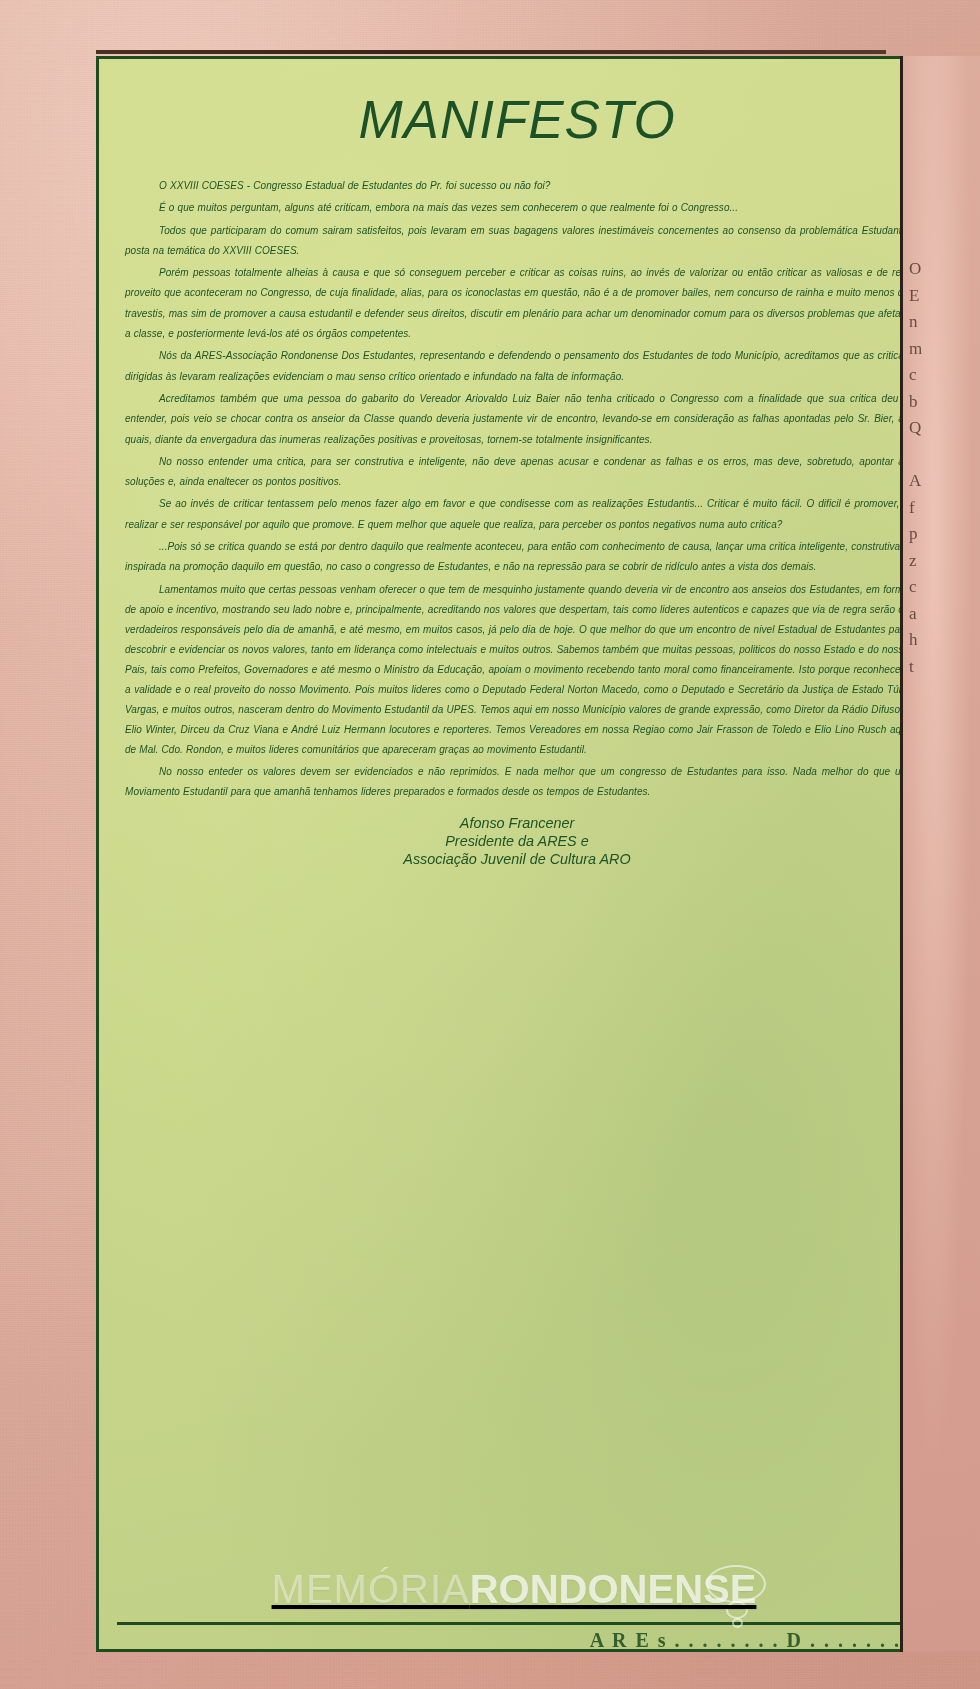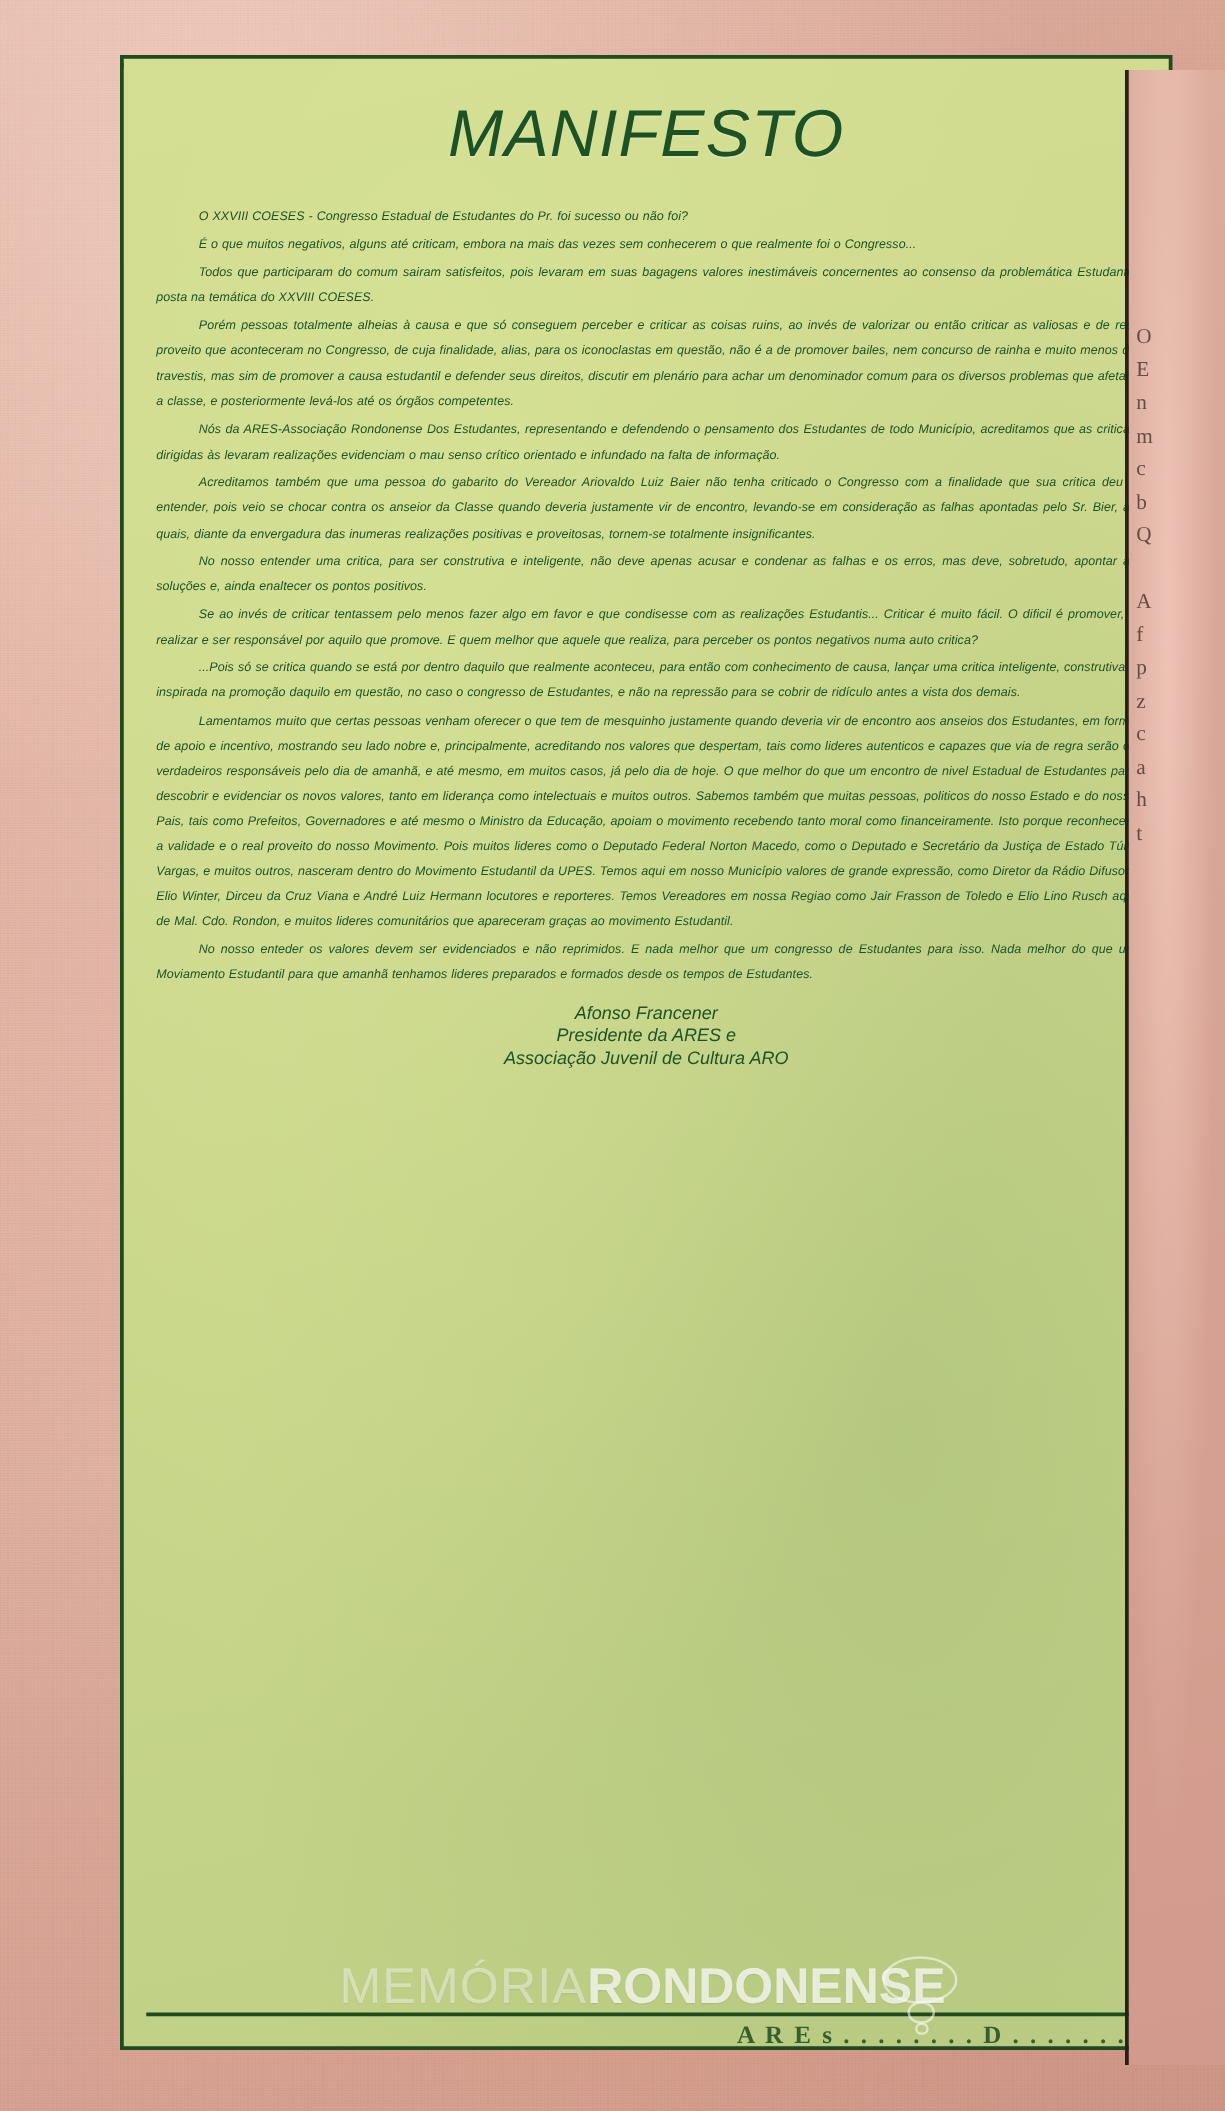--- a/index.html
+++ b/index.html
@@ -19,21 +19,21 @@
   }
   #grain{
     position:absolute;inset:0;opacity:.14;
     background-image:
       repeating-linear-gradient(0deg, rgba(0,0,0,.10) 0 1px, rgba(255,255,255,.05) 1px 2px),
       repeating-linear-gradient(90deg, rgba(0,0,0,.07) 0 1px, rgba(255,255,255,.04) 1px 3px);
   }
 
   
   #article-box{
-    position:absolute;left:96px;top:44px;width:842px;height:1596px;
+    position:absolute;left:96px;top:56px;width:842px;height:1596px;
     border:3px solid #1f4b20;
     box-sizing:border-box;
     background:
       radial-gradient(ellipse at 30% 20%, rgba(214,226,150,.75), rgba(214,226,150,0) 60%),
       radial-gradient(ellipse at 75% 70%, rgba(168,190,120,.55), rgba(168,190,120,0) 62%),
       linear-gradient(168deg,#d3dd92 0%,#cdd98e 35%,#c6d589 65%,#bfd086 100%);
     overflow:hidden;
   }
   #article-inner{
     position:absolute;inset:0;padding:30px 26px 10px 26px;box-sizing:border-box;
@@ -102,21 +102,21 @@
     font-size:17px;line-height:26.5px;color:#3a2a22;opacity:.75;
     white-space:pre;letter-spacing:0;
   }
 
   
   #watermark{
     position:absolute;left:0;right:0;bottom:55px;height:90px;
     pointer-events:none;
     display:flex;align-items:center;justify-content:center;
   }
-  #wm-inner{display:flex;align-items:baseline;gap:0px;transform:translateX(24px);}
+  #wm-inner{display:flex;align-items:baseline;gap:0px;transform:translateX(24px);text-decoration:underline;}
   .wm-light{
     font-family:"Liberation Sans", sans-serif;
     font-size:40px;font-weight:400;letter-spacing:1px;
     color:rgba(255,255,255,.45);
     text-shadow:0 1px 1px rgba(0,0,0,.06);
   }
   .wm-bold{
     font-family:"Liberation Sans", sans-serif;
     font-size:40px;font-weight:bold;letter-spacing:0px;
     color:rgba(255,255,255,.72);
@@ -151,21 +151,21 @@
 <div class="speck" style="left:745px;top:1425px;width:4px;height:5px;background:rgba(120,95,55,.25);"></div>
 
 <div id="top-rule"></div>
 
 <div id="article-box">
   <div id="article-inner">
 
     <h1 id="title">MANIFESTO</h1>
 
     <p class="para">O XXVIII COESES - Congresso Estadual de Estudantes do Pr. foi sucesso ou não foi?</p>
-    <p class="para">É o que muitos negativos, alguns até criticam, embora na mais das vezes sem conhecerem o que realmente foi o Congresso...</p>
+    <p class="para">É o que muitos perguntam, alguns até criticam, embora na mais das vezes sem conhecerem o que realmente foi o Congresso...</p>
     <p class="para">Todos que participaram do comum sairam satisfeitos, pois levaram em suas bagagens valores inestimáveis concernentes ao consenso da problemática Estudantil, posta na temática do XXVIII COESES.</p>
     <p class="para">Porém pessoas totalmente alheias à causa e que só conseguem perceber e criticar as coisas ruins, ao invés de valorizar ou então criticar as valiosas e de real proveito que aconteceram no Congresso, de cuja finalidade, alias, para os iconoclastas em questão, não é a de promover bailes, nem concurso de rainha e muito menos de travestis, mas sim de promover a causa estudantil e defender seus direitos, discutir em plenário para achar um denominador comum para os diversos problemas que afetam a classe, e posteriormente levá-los até os órgãos competentes.</p>
     <p class="para">Nós da ARES-Associação Rondonense Dos Estudantes, representando e defendendo o pensamento dos Estudantes de todo Município, acreditamos que as criticas dirigidas às levaram realizações evidenciam o mau senso crítico orientado e infundado na falta de informação.</p>
     <p class="para">Acreditamos também que uma pessoa do gabarito do Vereador Ariovaldo Luiz Baier não tenha criticado o Congresso com a finalidade que sua critica deu a entender, pois veio se chocar contra os anseior da Classe quando deveria justamente vir de encontro, levando-se em consideração as falhas apontadas pelo Sr. Bier, as quais, diante da envergadura das inumeras realizações positivas e proveitosas, tornem-se totalmente insignificantes.</p>
     <p class="para">No nosso entender uma critica, para ser construtiva e inteligente, não deve apenas acusar e condenar as falhas e os erros, mas deve, sobretudo, apontar as soluções e, ainda enaltecer os pontos positivos.</p>
     <p class="para">Se ao invés de criticar tentassem pelo menos fazer algo em favor e que condisesse com as realizações Estudantis... Criticar é muito fácil. O dificil é promover, é realizar e ser responsável por aquilo que promove. E quem melhor que aquele que realiza, para perceber os pontos negativos numa auto critica?</p>
     <p class="para">...Pois só se critica quando se está por dentro daquilo que realmente aconteceu, para então com conhecimento de causa, lançar uma critica inteligente, construtiva e inspirada na promoção daquilo em questão, no caso o congresso de Estudantes, e não na repressão para se cobrir de ridículo antes a vista dos demais.</p>
     <p class="para tight">Lamentamos muito que certas pessoas venham oferecer o que tem de mesquinho justamente quando deveria vir de encontro aos anseios dos Estudantes, em forma de apoio e incentivo, mostrando seu lado nobre e, principalmente, acreditando nos valores que despertam, tais como lideres autenticos e capazes que via de regra serão os verdadeiros responsáveis pelo dia de amanhã, e até mesmo, em muitos casos, já pelo dia de hoje. O que melhor do que um encontro de nivel Estadual de Estudantes para descobrir e evidenciar os novos valores, tanto em liderança como intelectuais e muitos outros. Sabemos também que muitas pessoas, politicos do nosso Estado e do nosso Pais, tais como Prefeitos, Governadores e até mesmo o Ministro da Educação, apoiam o movimento recebendo tanto moral como financeiramente. Isto porque reconhecem a validade e o real proveito do nosso Movimento. Pois muitos lideres como o Deputado Federal Norton Macedo, como o Deputado e Secretário da Justiça de Estado Túlio Vargas, e muitos outros, nasceram dentro do Movimento Estudantil da UPES. Temos aqui em nosso Município valores de grande expressão, como Diretor da Rádio Difusora Elio Winter, Dirceu da Cruz Viana e André Luiz Hermann locutores e reporteres. Temos Vereadores em nossa Regiao como Jair Frasson de Toledo e Elio Lino Rusch aqui de Mal. Cdo. Rondon, e muitos lideres comunitários que apareceram graças ao movimento Estudantil.</p>
     <p class="para">No nosso enteder os valores devem ser evidenciados e não reprimidos. E nada melhor que um congresso de Estudantes para isso. Nada melhor do que um Moviamento Estudantil para que amanhã tenhamos lideres preparados e formados desde os tempos de Estudantes.</p>
 

